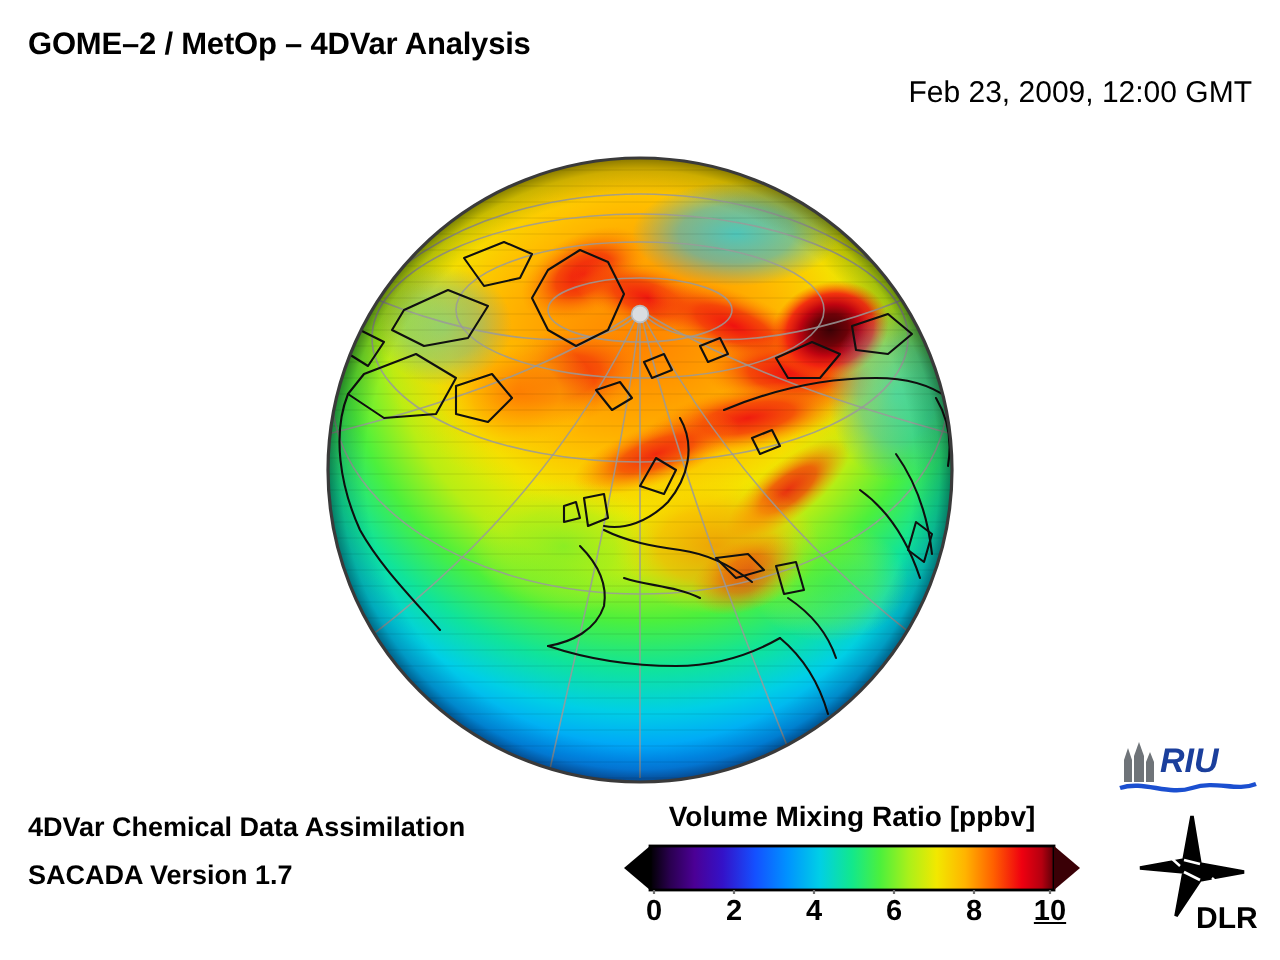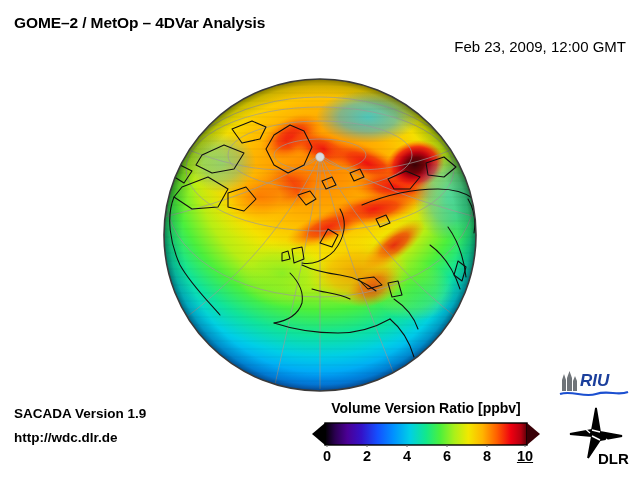--- a/index.html
+++ b/index.html
@@ -282,26 +282,26 @@
         <circle cx="158" cy="158" r="156" fill="url(#limbShade)"></circle>
       </g>
 
       <circle cx="158" cy="158" r="156" fill="none" stroke="#3a3a3a" stroke-width="1.6"></circle>
 
       <circle cx="158" cy="80" r="4.2" fill="#d9dde0" stroke="#b8bcc0" stroke-width="0.8"></circle>
     </svg>
   </div>
 
   <div class="footer-left">
-    <span>SACADA Version 1.9</span>
-    <span>http://wdc.dlr.de</span>
+    <span>4DVar Chemical Data Assimilation</span>
+    <span>SACADA Version 1.7</span>
   </div>
 
   <div id="cbar-block">
-    <div id="cbar-title">Volume Version Ratio [ppbv]</div>
+    <div id="cbar-title">Volume Mixing Ratio [ppbv]</div>
     <svg id="cbar-svg" viewBox="0 0 228 26" preserveAspectRatio="none">
       <defs>
         <linearGradient id="cbarGrad" x1="0" y1="0" x2="1" y2="0">
             <stop offset="0%" stop-color="#000000"></stop>
             <stop offset="5%" stop-color="#2a0050"></stop>
             <stop offset="11%" stop-color="#4b0095"></stop>
             <stop offset="18%" stop-color="#3412c8"></stop>
             <stop offset="26%" stop-color="#1450ff"></stop>
             <stop offset="34%" stop-color="#0092ff"></stop>
             <stop offset="42%" stop-color="#00cfe6"></stop>

